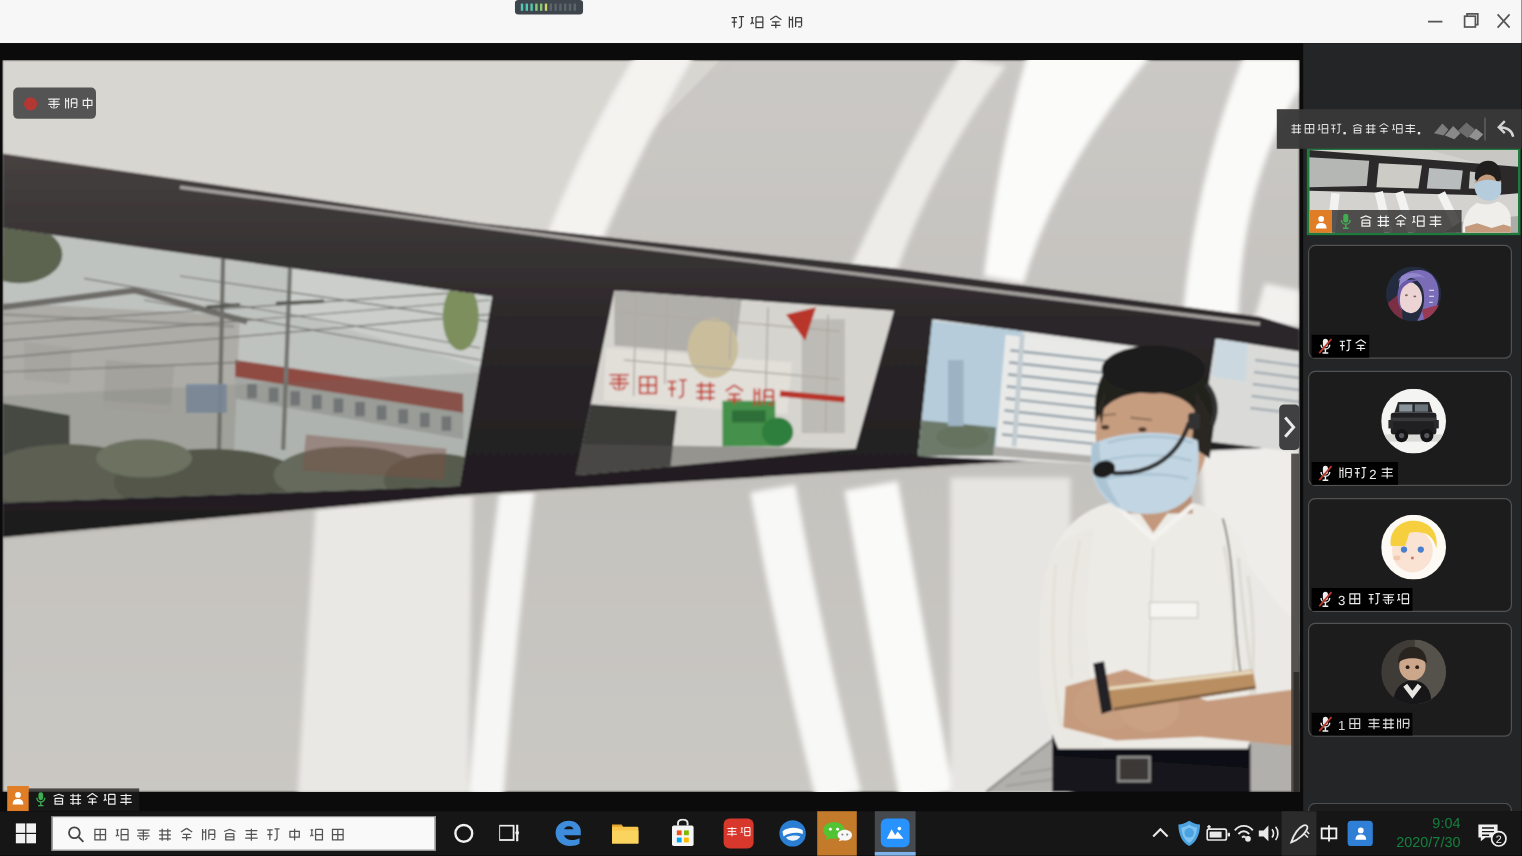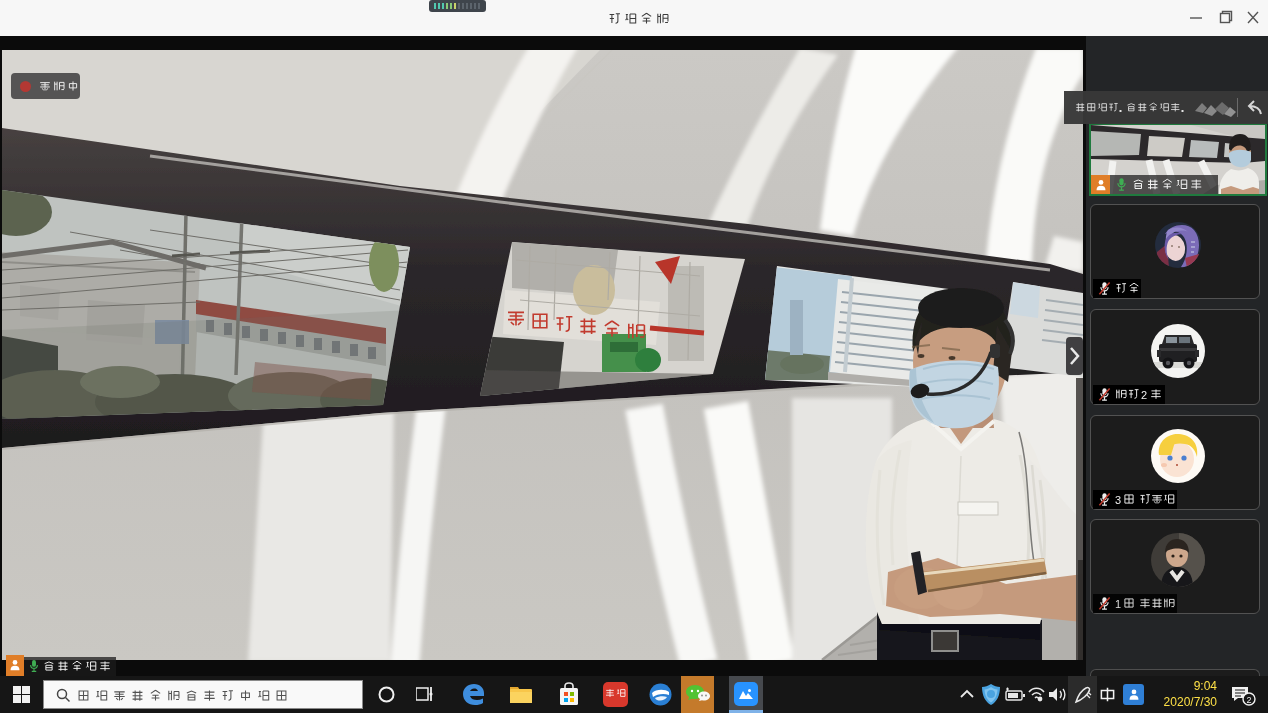--- a/index.html
+++ b/index.html
@@ -655,20 +655,20 @@
   <svg class="abs" style="left:1099px;top:10px;color:#f2f2f2" width="17" height="17" viewBox="0 0 100 100">
       <g>
         <path d="M14,26 H86 V74 H14 Z M50,10 V90" stroke-width="9" fill="none" stroke="currentColor"></path>
       </g>
     </svg>
   <div class="abs" style="left:1123px;top:8px;width:21px;height:21px;background:#2f7fd6;border-radius:3px">
     <svg class="abs" style="left:3.5px;top:3px;color:#fff" width="14" height="15" viewBox="0 0 100 100">
         <use href="#person"></use>
       </svg>
   </div>
-  <div class="abs" style="left:1155px;top:3px;width:62px;height:31px;color:#fde047;font-size:12px;text-align:right;line-height:15.5px">9:04<br>2020/7/30</div>
+  <div class="abs" style="left:1155px;top:3px;width:62px;height:31px;color:#15803d;font-size:12px;text-align:right;line-height:15.5px">9:04<br>2020/7/30</div>
   <svg class="abs" style="left:1230px;top:9px" width="26" height="21" viewBox="0 0 26 21">
     <path d="M2,2 L18,2 L18,13 L8,13 L4,16 L4,13 L2,13 Z" fill="#f0f0f0"></path>
     <path d="M5,5 L15,5 M5,8 L15,8 M5,11 L11,11" stroke="#161616" stroke-width="1.2"></path>
     <circle cx="19" cy="14" r="6" stroke="#f0f0f0" stroke-width="1.4" fill="#161616"></circle>
     <text x="19" y="17.5" font-size="9" fill="#f0f0f0" text-anchor="middle">2</text>
   </svg>
 </div>
 
 </body></html>

